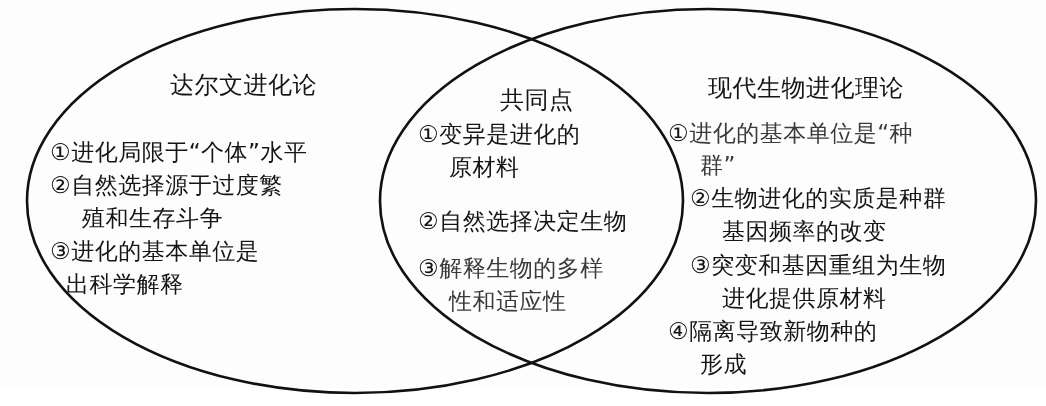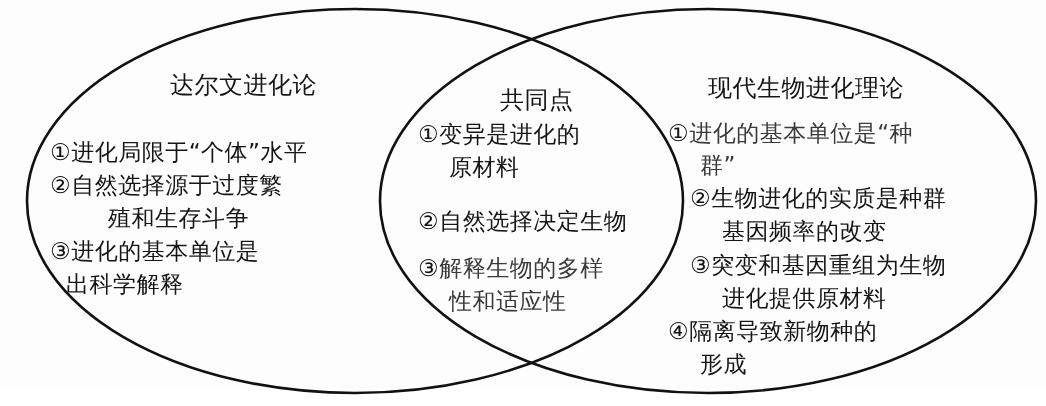--- a/index.html
+++ b/index.html
@@ -23,21 +23,21 @@
   </svg>
 
   <div class="t title" style="left:170px; top:71px;">达尔文进化论</div>
 
   <div class="t" style="left:50px; top:138px;">
     <span>①</span><span>进化局限于“个体”水平</span>
   </div>
   <div class="t" style="left:50px; top:171px;">
     <span>②</span><span>自然选择源于过度繁</span>
   </div>
-  <div class="t" style="left:82px; top:204px;margin-left:26px;">殖和生存斗争</div>
+  <div class="t" style="left:82px; top:204px;">殖和生存斗争</div>
   <div class="t" style="left:50px; top:237px;">
     <span>③</span><span>进化的基本单位是</span>
   </div>
   <div class="t" style="left:66px; top:270px;text-align:center;">出科学解释</div>
 
   <div class="t title" style="left:500px; top:86px;">共同点</div>
 
   <div class="t" style="left:418px; top:120px;">
     <span>①</span><span>变异是进化的</span>
   </div>

